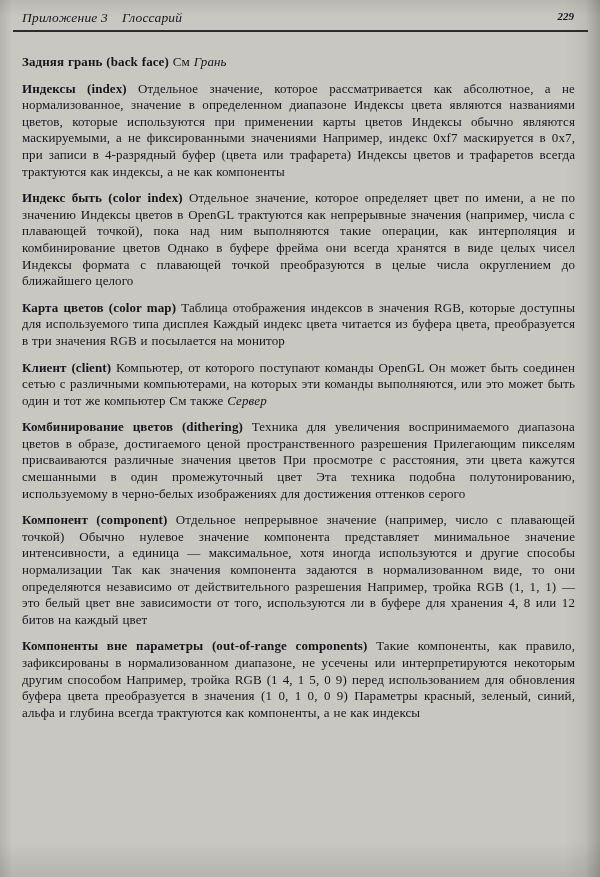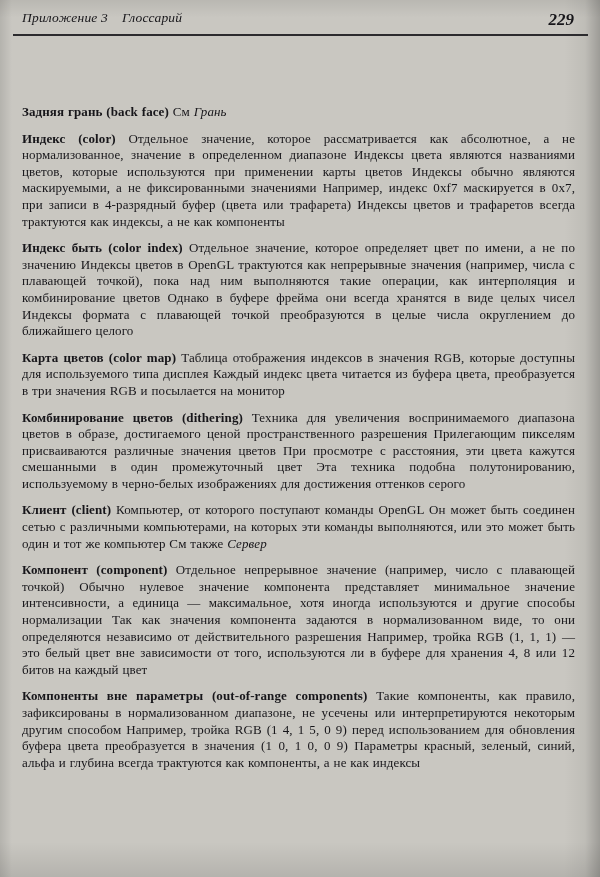--- a/index.html
+++ b/index.html
@@ -26,31 +26,30 @@
     display: flex;
     justify-content: space-between;
     align-items: flex-start;
     padding: 10px 26px 0 22px;
     font-style: italic;
     font-size: 13.5px;
   }
   .header .left { letter-spacing: 0.2px; }
   .header .left .section { margin-right: 14px; }
   .header .pagenum {
-    font-size: 17px;
+    font-size: 11px;
     font-weight: 600;
   }
   .rule {
     height: 2px;
     background: #2c2b2e;
     margin: 4px 12px 0 13px;
   }
   .glossary {
-    padding: 37px 25px 0 22px;
-    margin-top: 31px;
+    padding: 22px 25px 0 22px;
   }
   .entry {
     margin: 0 0 10px 0;
     font-size: 13px;
     line-height: 16.6px;
     text-align: justify;
     letter-spacing: 0.1px;
     word-spacing: 0.5px;
   }
   .entry b { font-weight: bold; }
@@ -72,48 +71,48 @@
 
   <main class="glossary">
 
     <p class="entry">
       <b>Задняя грань (back face)</b>
       <span>См</span>
       <i>Грань</i>
     </p>
 
     <p class="entry">
-      <b>Индекс (color)</b>
+      <b>Индексы (index)</b>
       <span>Отдельное значение, которое рассматривается как абсолютное, а не нормализованное, значение в определенном диапазоне Индексы цвета являются названиями цветов, которые используются при применении карты цветов Индексы обычно являются маскируемыми, а не фиксированными значениями Например, индекс 0xf7 маскируется в 0x7, при записи в 4-разрядный буфер (цвета или трафарета) Индексы цветов и трафаретов всегда трактуются как индексы, а не как компоненты</span>
       <i></i>
     </p>
 
     <p class="entry">
       <b>Индекс быть (color index)</b>
       <span>Отдельное значение, которое определяет цвет по имени, а не по значению Индексы цветов в OpenGL трактуются как непрерывные значения (например, числа с плавающей точкой), пока над ним выполняются такие операции, как интерполяция и комбинирование цветов Однако в буфере фрейма они всегда хранятся в виде целых чисел Индексы формата с плавающей точкой преобразуются в целые числа округлением до ближайшего целого</span>
       <i></i>
     </p>
 
 
     <p class="entry">
       <b>Карта цветов (color map)</b>
       <span>Таблица отображения индексов в значения RGB, которые доступны для используемого типа дисплея Каждый индекс цвета читается из буфера цвета, преобразуется в три значения RGB и посылается на монитор</span>
       <i></i>
     </p>
 
     <p class="entry">
+      <b>Клиент (client)</b>
+      <span>Компьютер, от которого поступают команды OpenGL Он может быть соединен сетью с различными компьютерами, на которых эти команды выполняются, или это может быть один и тот же компьютер См также</span>
+      <i>Сервер</i>
+    </p>
+
+    <p class="entry">
       <b>Комбинирование цветов (dithering)</b>
       <span>Техника для увеличения воспринимаемого диапазона цветов в образе, достигаемого ценой пространственного разрешения Прилегающим пикселям присваиваются различные значения цветов При просмотре с расстояния, эти цвета кажутся смешанными в один промежуточный цвет Эта техника подобна полутонированию, используемому в черно-белых изображениях для достижения оттенков серого</span>
       <i></i>
-    </p>
-
-    <p class="entry">
-      <b>Клиент (client)</b>
-      <span>Компьютер, от которого поступают команды OpenGL Он может быть соединен сетью с различными компьютерами, на которых эти команды выполняются, или это может быть один и тот же компьютер См также</span>
-      <i>Сервер</i>
     </p>
 
     <p class="entry">
       <b>Компонент (component)</b>
       <span>Отдельное непрерывное значение (например, число с плавающей точкой) Обычно нулевое значение компонента представляет минимальное значение интенсивности, а единица — максимальное, хотя иногда используются и другие способы нормализации Так как значения компонента задаются в нормализованном виде, то они определяются независимо от действительного разрешения Например, тройка RGB (1, 1, 1) — это белый цвет вне зависимости от того, используются ли в буфере для хранения 4, 8 или 12 битов на каждый цвет</span>
       <i></i>
     </p>
 
     <p class="entry">
       <b>Компоненты вне параметры (out-of-range components)</b>

